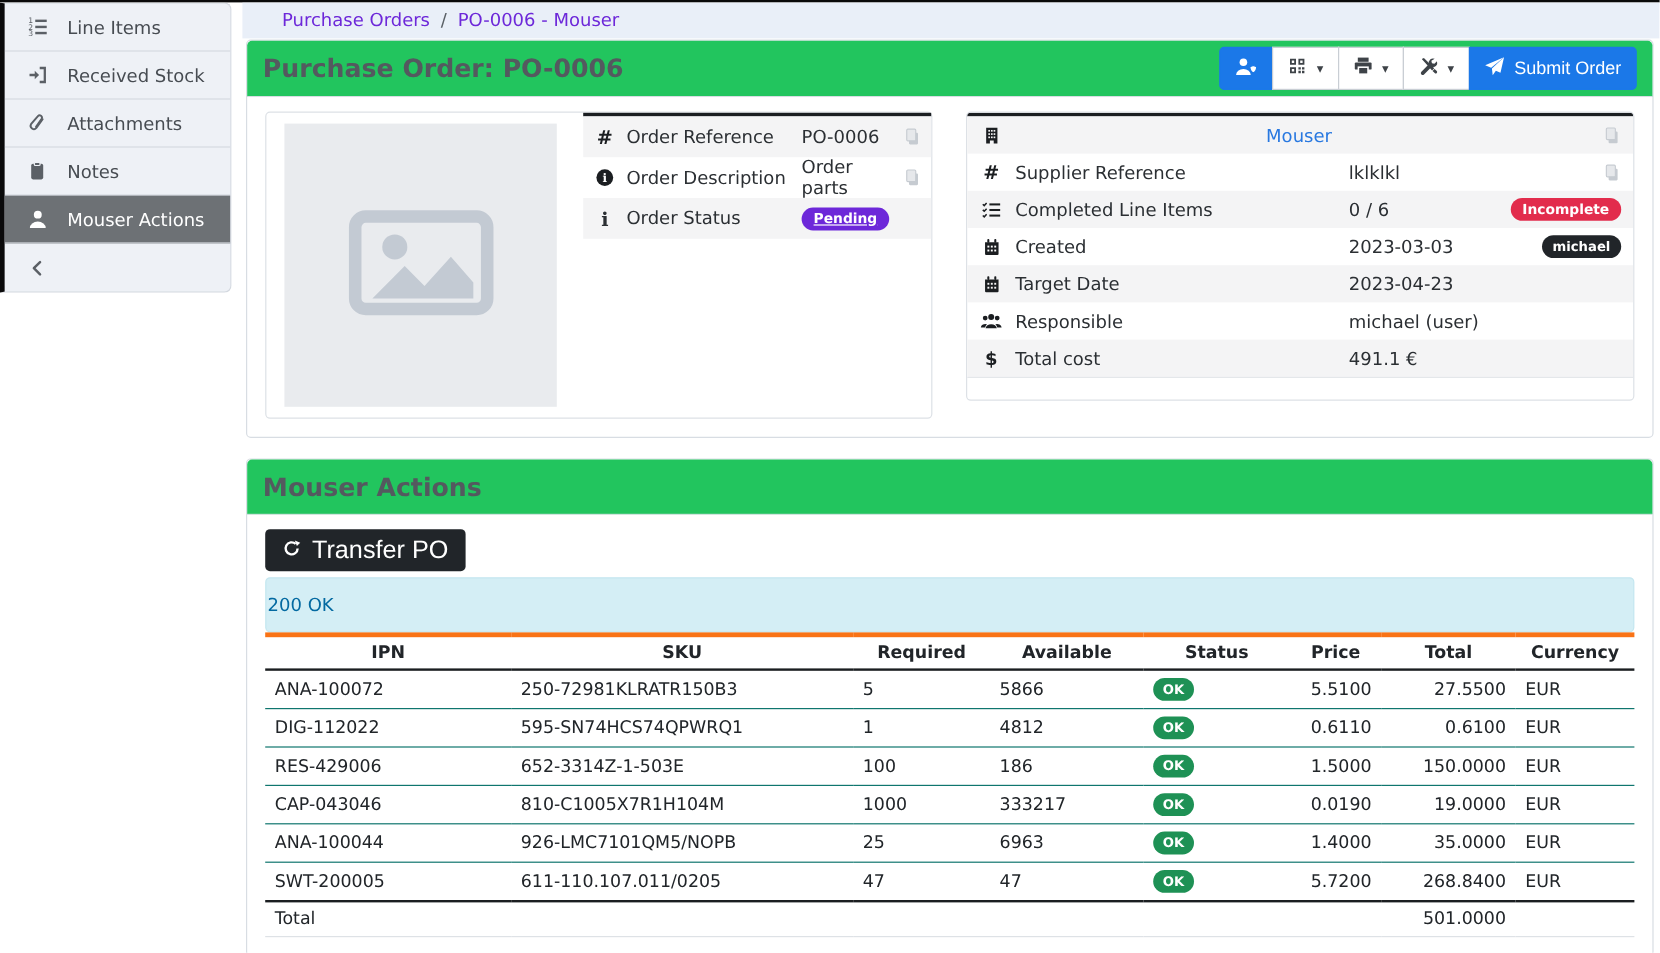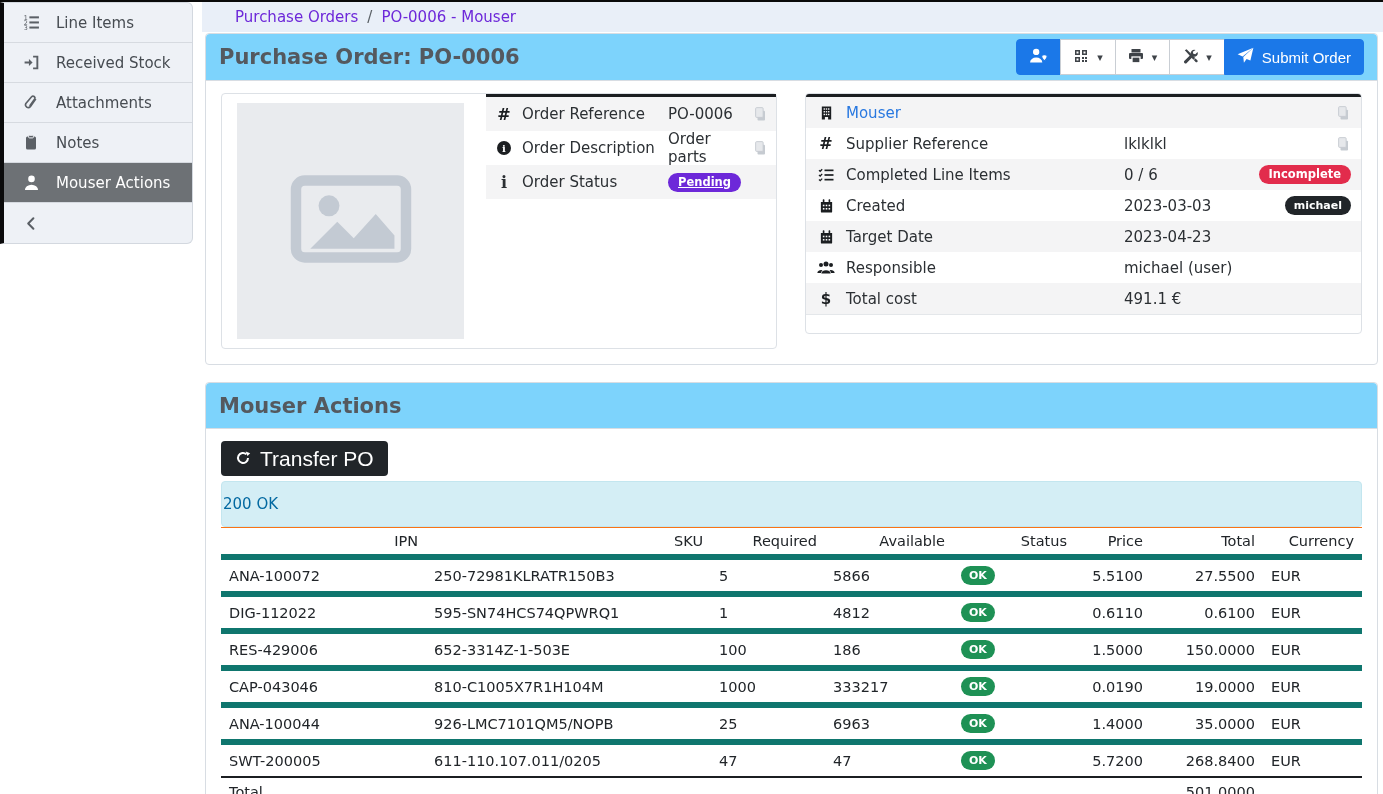--- a/index.html
+++ b/index.html
@@ -29,21 +29,21 @@
   .breadcrumb-bar {
     height:30px; background:#e9eff8; display:flex; align-items:center;
     padding-left:33px; font-size:15px; gap:9px;
   }
   .crumb { color:#6d28d9; text-decoration:none; cursor:pointer; }
   .crumb-sep { color:#5a6066; }
   .panel {
     margin:1px 5px 0 3px; border:1px solid #d8dde3; border-radius:4px; background:#fff;
   }
   .panel-header {
-    background:#7dd3fc; border-bottom:1px solid #d8dde3; border-radius:4px 4px 0 0;
+    background:#22c55e; border-bottom:1px solid #d8dde3; border-radius:4px 4px 0 0;
     display:flex; align-items:center; justify-content:space-between;
     min-height:46px; padding:5px 13px;
   }
   .panel-title { font-size:21px; font-weight:bold; color:#54595f; }
   
   .btn-group { display:flex; }
   .btn {
     height:36px; border:1px solid #c9ced4; background:#fff; color:#3e4348;
     display:inline-flex; align-items:center; justify-content:center;
     font-size:15px; cursor:pointer; margin-left:-1px; padding:0 12px; gap:8px;
@@ -70,44 +70,44 @@
   .d-copy { width:32px; display:flex; justify-content:center; flex-shrink:0; cursor:pointer; }
   .right-card { flex:1; border:1px solid #dde1e6; border-radius:4px; overflow:hidden; align-self:flex-start; }
   .r-table { border-top:3px solid #1b1e21; }
   .r-row { display:flex; align-items:center; height:31px; font-size:15px; color:#2b2f33; padding-right:10px; }
   .r-row.odd { background:#f4f4f5; }
   .r-icon { width:40px; display:flex; justify-content:center; flex-shrink:0; color:#1b1e21; }
   .r-label { width:278px; flex-shrink:0; }
   .r-value { flex:1; }
   .r-extra { display:flex; justify-content:flex-end; align-items:center; }
   .r-empty { height:19px; border-top:1px solid #e4e7ea; }
-  .link { color:#2878e0; cursor:pointer; }
+  .link { color:#2878e0; cursor:pointer;text-align:center; }
   
   .badge { display:inline-block; color:#fff; font-weight:bold; border-radius:10px; line-height:1; }
   .badge-gray  { background:#6d28d9; font-size:11.5px; padding:4px 10px;text-decoration:underline; }
   .badge-red   { background:#e22c4c; font-size:11.5px; padding:4px 10px; }
   .badge-black { background:#212529; font-size:11px;  padding:4px 9px; }
   .badge-green { background:#1e9155; font-size:11px;  padding:4px 8px; }
   
   .panel-actions { margin-top:17px; }
   .btn-dark {
     background:#212529; color:#fff; border:none; border-radius:4px;
     height:35px; padding:0 14px; font-size:21px; display:inline-flex;
     align-items:center; gap:9px; cursor:pointer;
   }
   .alert-info {
     margin-top:5px; background:#d4eef5; border:1px solid #c3e6ef;
     color:#0369a1; border-radius:4px; padding:13px 1px; font-size:15px;
   }
   table.data-table { width:100%; border-collapse:collapse; table-layout:fixed; font-size:14.5px; color:#212529; }
   .data-table th {
-    text-align:right; font-weight:normal; padding:5px 8px;
-    border-top:1px solid #f97316; border-bottom:2px solid #1b1e21;
-  }
-  .data-table td { padding:6px 8px; border-top:6px solid #0f766e; }
+    text-align:center; font-weight:bold; padding:5px 8px;
+    border-top:4px solid #f97316; border-bottom:2px solid #1b1e21;
+  }
+  .data-table td { padding:6px 8px; border-top:1px solid #0f766e; }
   .data-table tfoot td { border-top:2px solid #1b1e21; border-bottom:1px solid #dee2e6; }
   .num { text-align:right; }
   .icn svg, .d-icon svg, .r-icon svg { display:block; }
   .serif-i { font-family:"DejaVu Serif",serif; font-weight:bold; font-size:16px; }
   .hash { font-weight:bold; font-size:16px; color:#1b1e21; }
   .dollar { font-weight:bold; font-size:15px; color:#1b1e21; }
 </style>
 </head>
 <body>
 

